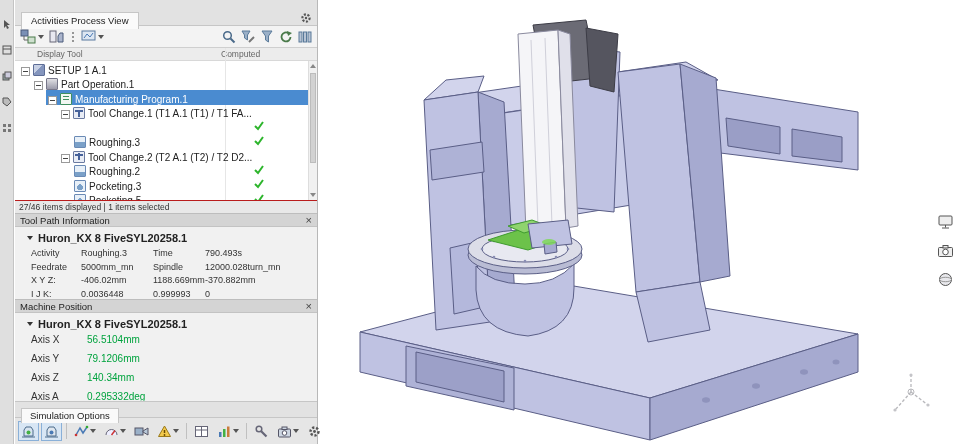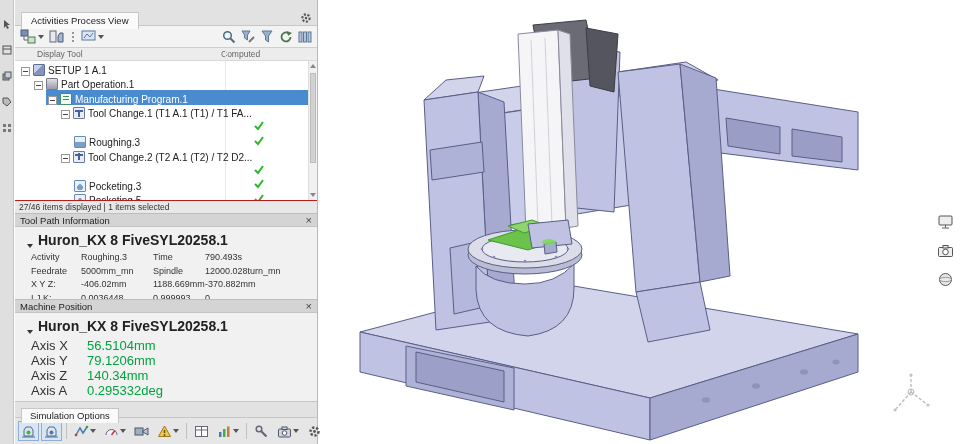--- a/index.html
+++ b/index.html
@@ -47,24 +47,24 @@
 .vsb .thumb{position:absolute;left:1px;top:12px;width:6px;height:90px;background:#d2d2d2;border:1px solid #bcbcbc}
 
 .status{flex:none;height:13px;font-size:8.5px;color:#333;background:#e8e8e8;display:flex;align-items:center;padding-left:4px;border-top:1px solid #b91c1c}
 
 .shead{flex:none;height:14px;background:#d4d4d4;border-top:1px solid #bdbdbd;border-bottom:1px solid #c3c3c3;display:flex;align-items:center;font-size:9.5px;color:#222;padding:0 5px}
 .shead .x{margin-left:auto;font-size:11px;line-height:1;color:#444;cursor:pointer}
 
 .secbody{flex:none;background:#f1f1f1;padding:2px 0 0 12px}
 .tpi{height:72px}
 .mp{height:88px}
-.mrow{display:flex;align-items:flex-end;gap:5px;font-size:14px;font-weight:bold;color:#222;padding:3px 0 4px}
+.mrow{display:flex;align-items:center;gap:5px;font-size:11px;font-weight:bold;color:#222;padding:3px 0 4px}
 .tri{width:0;height:0;border-left:3.5px solid transparent;border-right:3.5px solid transparent;border-top:4.5px solid #333}
 .grid4{display:grid;grid-template-columns:50px 72px 52px auto;row-gap:3.5px;font-size:9px;color:#333;padding-left:4px}
-.grid2{display:grid;grid-template-columns:56px auto;row-gap:0;font-size:13px;color:#333;padding-left:4px}
+.grid2{display:grid;grid-template-columns:56px auto;row-gap:8px;font-size:10px;color:#333;padding-left:4px}
 .gval{color:#00a33e}
 
 .simtab{flex:none;height:16px;background:#e2e2e2;border-top:1px solid #c6c6c6;padding:2px 0 0 6px}
 .simtab .tab{font-size:9.5px;padding:1px 8px 2px}
 .btbar{flex:none;height:27px;background:#e6e6e6;border-top:1px solid #c6c6c6;display:flex;align-items:center;padding:0 3px;gap:2px;margin-top:auto}
 .bbtn{height:20px;display:flex;align-items:center;padding:1px 2px;gap:1px;border:1px solid transparent;cursor:pointer}
 .bbtn.active{border:1px solid #8ab0d8;background:#d8e6f4}
 .vsep{width:1px;height:16px;background:#c0c0c0;margin:0 2px;flex:none}
 
 
@@ -221,20 +221,24 @@
             </svg></span>
       </div>
       <div class="trow" style="padding-left:44px">
         <div class="rowmain">
             <span class="exp"></span>
             <span class="ic ic-tc"></span>
             <span class="tlabel">Tool Change.2 (T2 A.1 (T2) / T2 D2...</span>
           </div>
       </div>
       <div class="trow" style="padding-left:57px">
+        <div class="rowmain">
+            <span class="ic ic-rough"></span>
+            <span class="tlabel">Roughing.2</span>
+          </div>
         <span class="chk"><svg width="12" height="12">
               <path d="M2 6 L5 9 L10 2" fill="none" stroke="#2db52c" stroke-width="2"></path>
             </svg></span>
       </div>
       <div class="trow" style="padding-left:57px">
         <div class="rowmain">
             <span class="ic ic-pock"></span>
             <span class="tlabel">Pocketing.3</span>
           </div>
         <span class="chk"><svg width="12" height="12">

